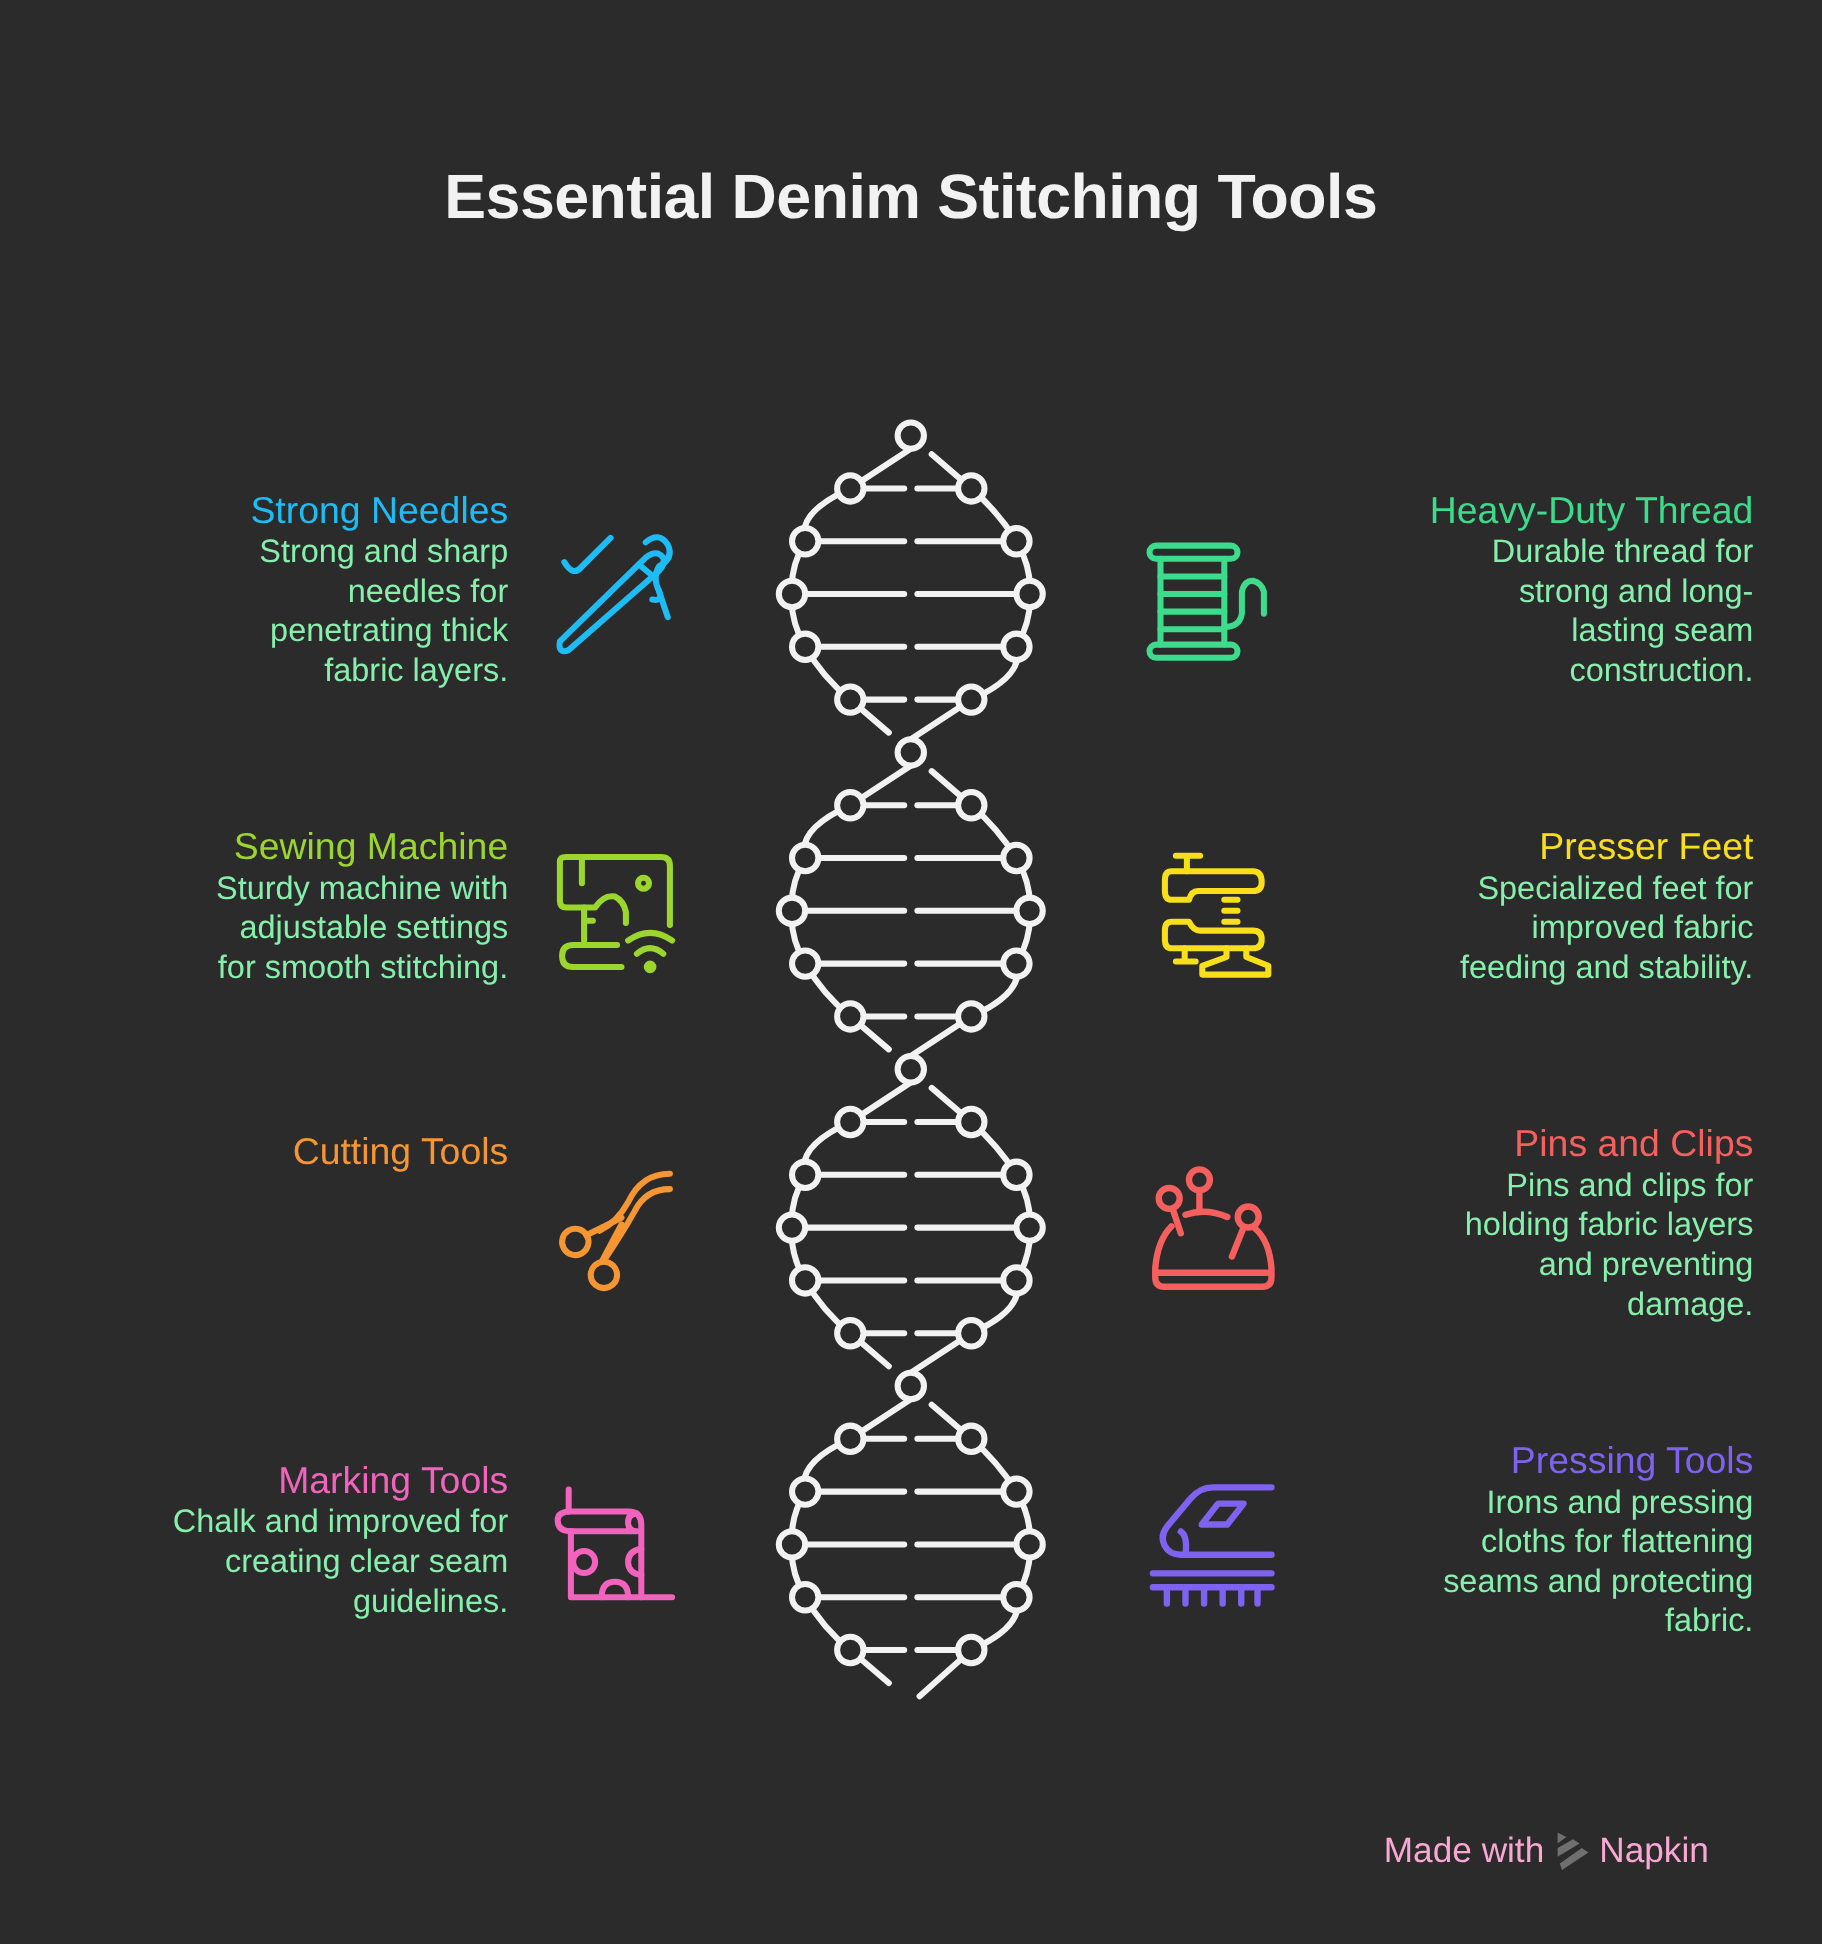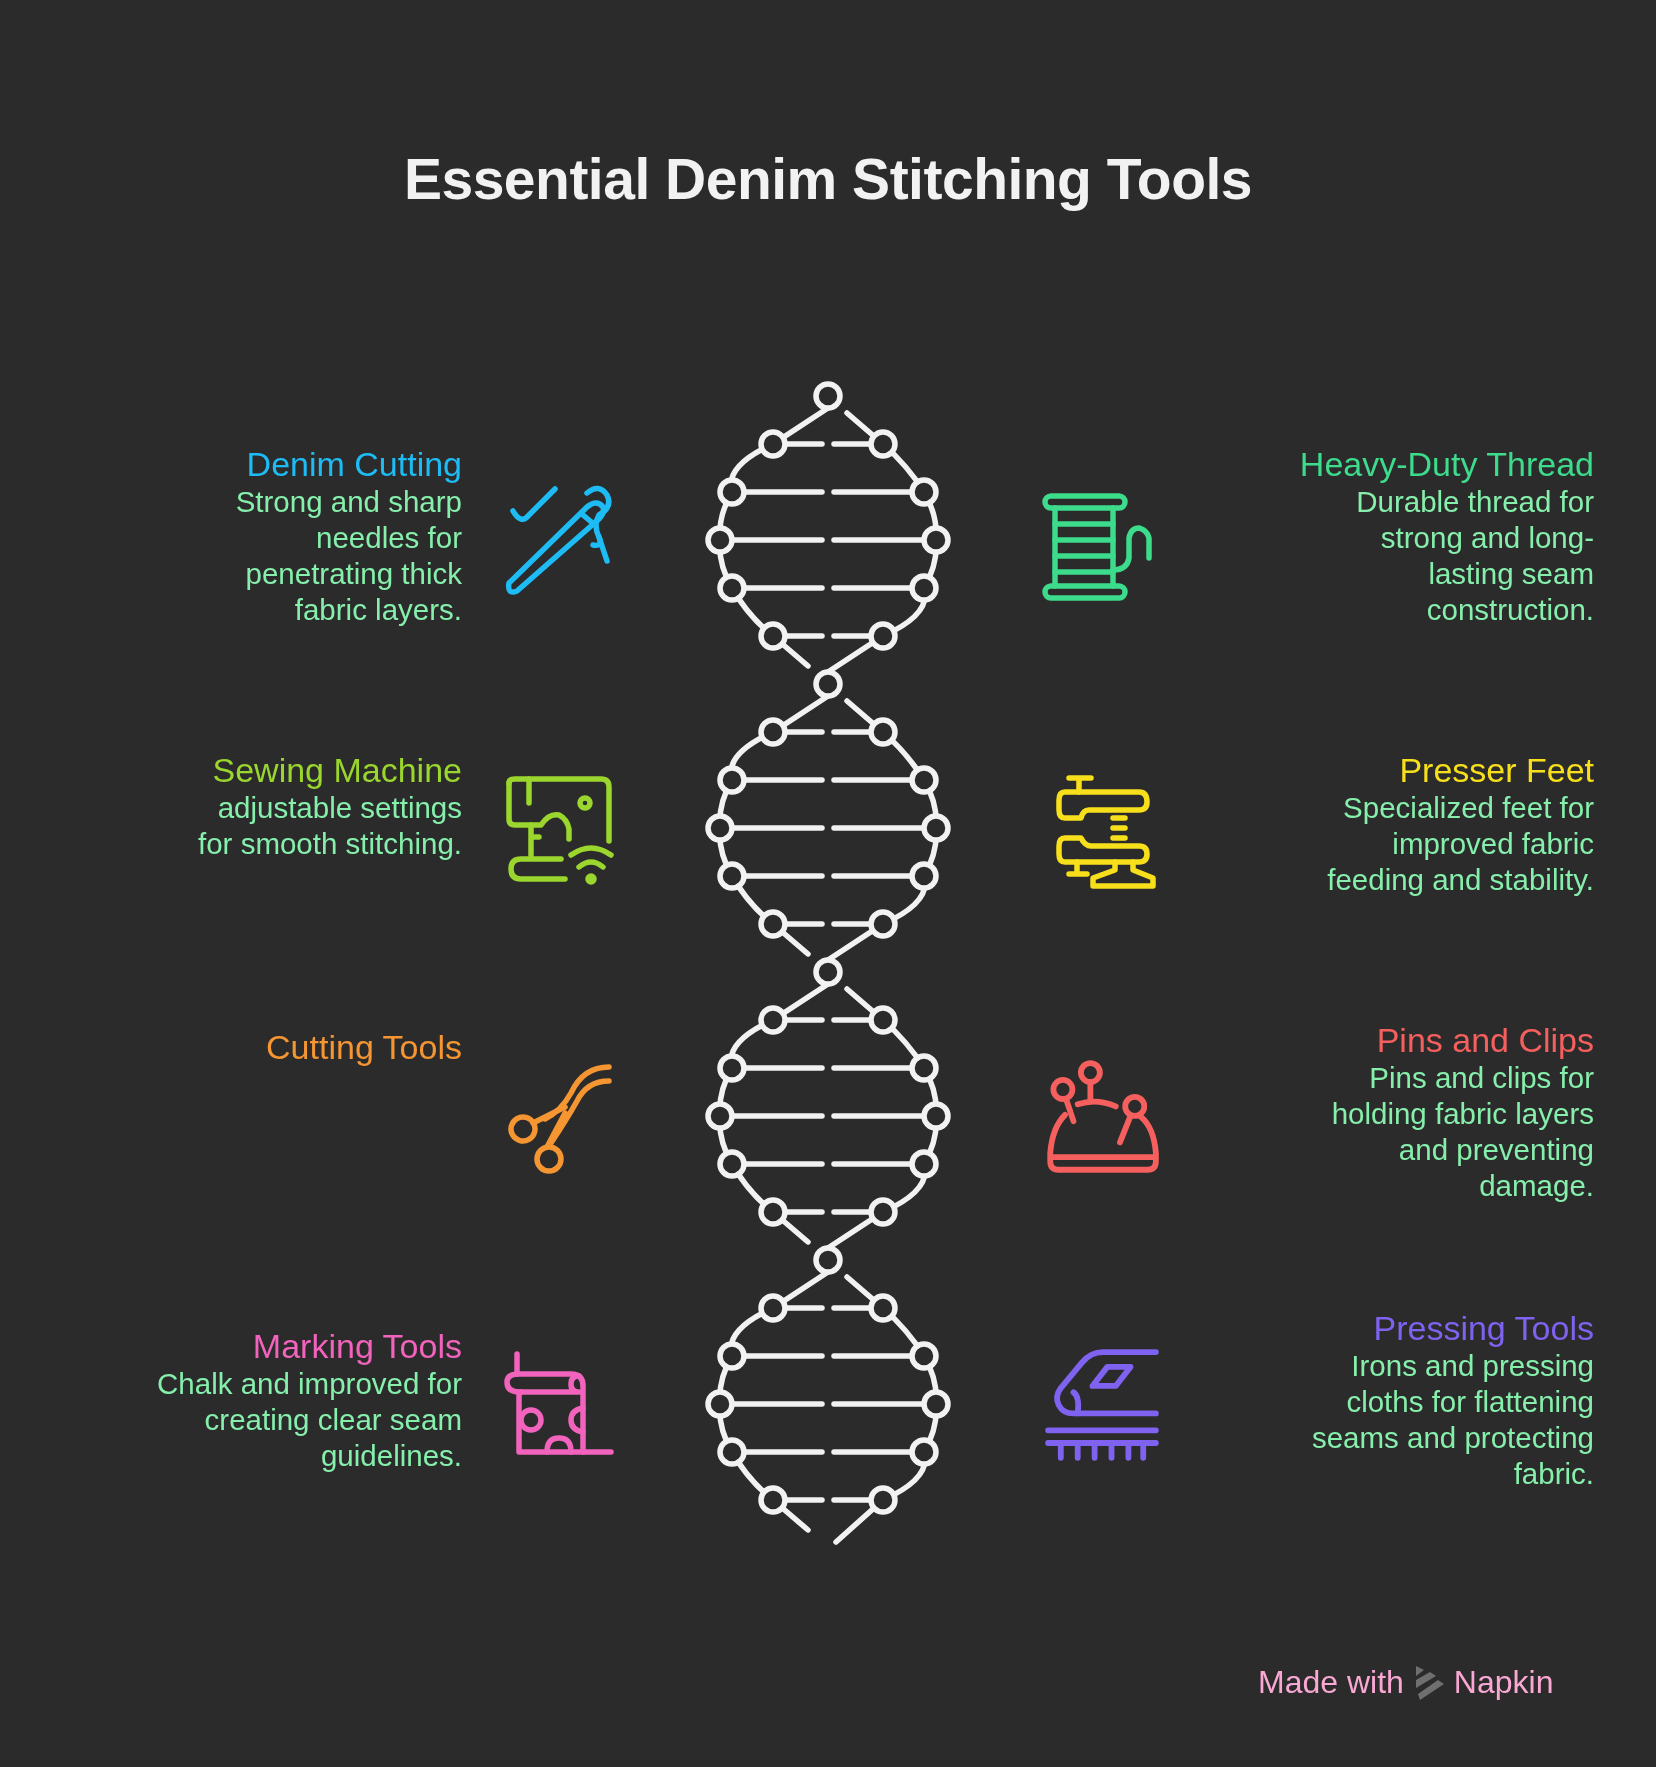--- a/index.html
+++ b/index.html
@@ -137,21 +137,21 @@
       <circle cx="936" cy="1404" r="12" fill="#2b2b2b"></circle>
       <circle cx="732" cy="1452" r="12" fill="#2b2b2b"></circle>
       <circle cx="924" cy="1452" r="12" fill="#2b2b2b"></circle>
       <circle cx="773" cy="1500" r="12" fill="#2b2b2b"></circle>
       <circle cx="883" cy="1500" r="12" fill="#2b2b2b"></circle>
       <circle cx="828" cy="1260" r="12" fill="#2b2b2b"></circle>
     </g>
 </svg>
 
 <div class="item left" style="left:62px; top:444px;">
-  <div class="item-title" style="color:#1ebcf5">Denim Cutting</div>
+  <div class="item-title" style="color:#1ebcf5">Strong Needles</div>
   <div class="item-desc">
     <span>Strong and sharp</span>
     <span>needles for</span>
     <span>penetrating thick</span>
     <span>fabric layers.</span>
   </div>
 </div>
 
 <div class="item right" style="left:1194px; top:444px;">
   <div class="item-title" style="color:#3ddb8c">Heavy-Duty Thread</div>
@@ -159,20 +159,21 @@
     <span>Durable thread for</span>
     <span>strong and long-</span>
     <span>lasting seam</span>
     <span>construction.</span>
   </div>
 </div>
 
 <div class="item left" style="left:62px; top:750px;">
   <div class="item-title" style="color:#9ad62d">Sewing Machine</div>
   <div class="item-desc">
+    <span>Sturdy machine with</span>
     <span>adjustable settings</span>
     <span>for smooth stitching.</span>
   </div>
 </div>
 
 <div class="item right" style="left:1194px; top:750px;">
   <div class="item-title" style="color:#f7e01b">Presser Feet</div>
   <div class="item-desc">
     <span>Specialized feet for</span>
     <span>improved fabric</span>

